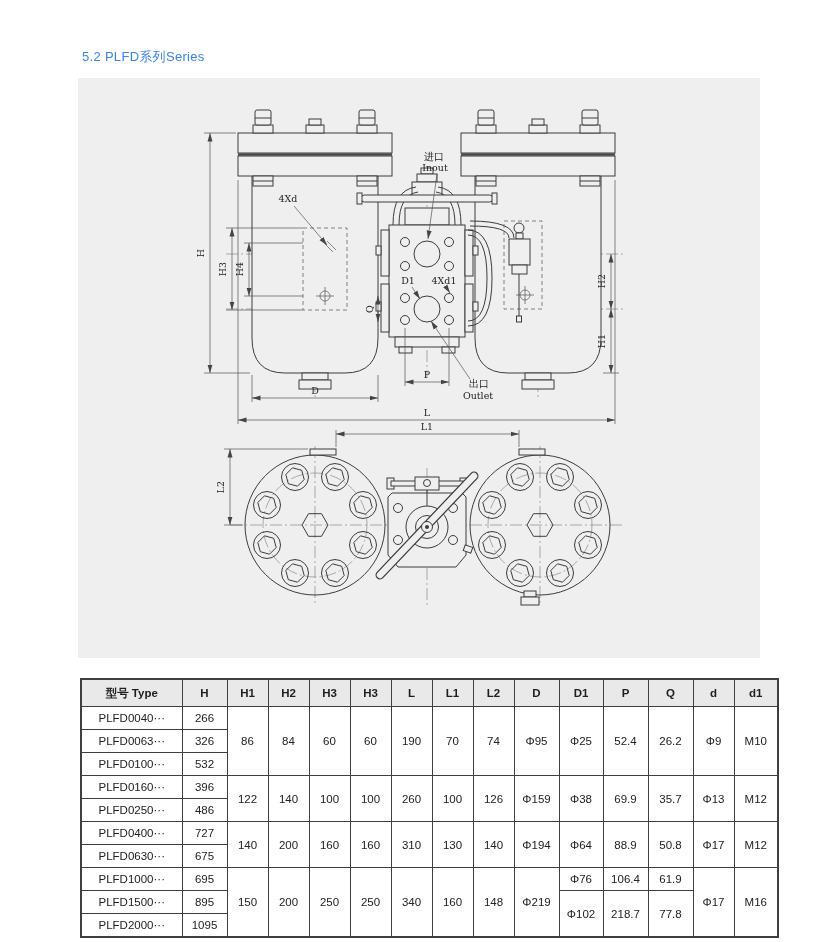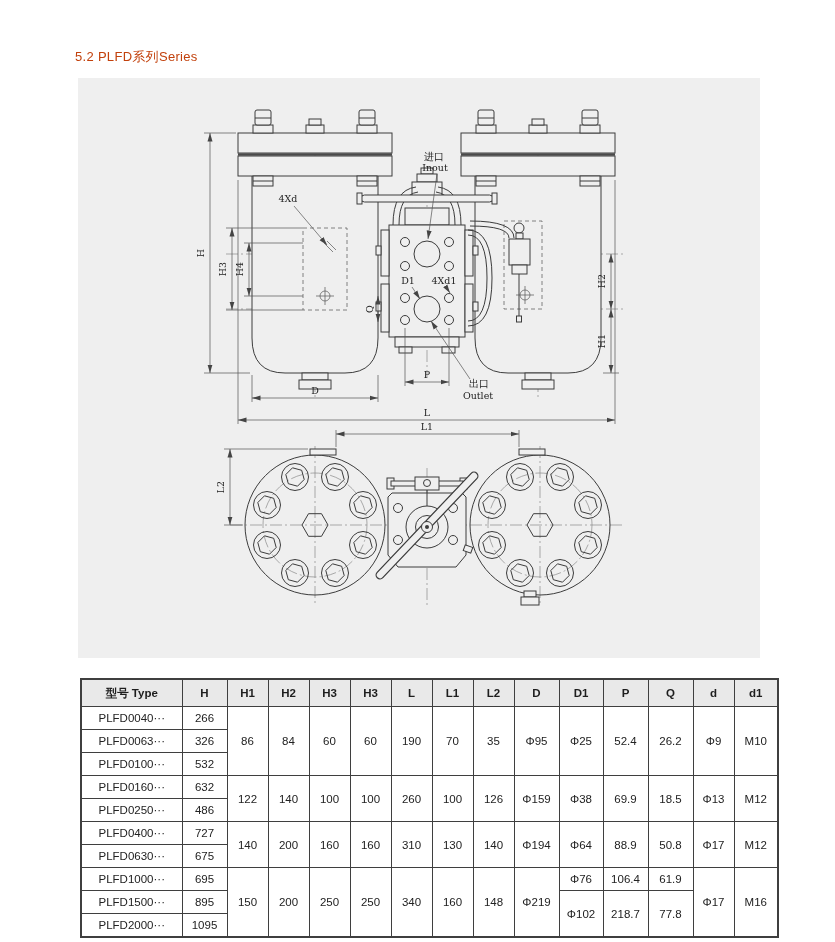--- a/index.html
+++ b/index.html
@@ -1,17 +1,17 @@
 <!DOCTYPE html>
 <html><head>
 <meta charset="utf-8">
 <style>
   html,body{margin:0;padding:0;background:#fff;}
   .page{position:relative;width:835px;height:942px;background:#ffffff;font-family:"Liberation Sans",sans-serif;overflow:hidden;}
-  .title{position:absolute;left:75px;top:48px;font-size:13px;color:#c2410c;letter-spacing:.3px;}
+  .title{position:absolute;left:82px;top:48px;font-size:13px;color:#3b82f6;letter-spacing:.3px;}
   .panel{position:absolute;left:78px;top:78px;width:682px;height:580px;background:#efefef;}
   svg text{font-family:"DejaVu Serif",serif;font-size:9.5px;fill:#222;}
   svg text.cn{font-family:"DejaVu Sans","Liberation Sans",sans-serif;font-size:10px;}
   .ln{stroke:#3c3c3c;stroke-width:1;fill:none;}
   .fl{stroke:#3c3c3c;stroke-width:1;fill:#efefef;}
   .thin{stroke:#555;stroke-width:.7;fill:none;}
   .cl{stroke:#8a8a8a;stroke-width:.7;fill:none;stroke-dasharray:12 3 2 3;}
   .dash{stroke:#666;stroke-width:.8;fill:none;stroke-dasharray:4 3;}
   .dim{stroke:#555;stroke-width:.7;fill:none;}
   .spec{position:absolute;left:80px;top:678px;width:683px;border-collapse:collapse;table-layout:fixed;font-size:11.5px;color:#222;}
@@ -319,50 +319,50 @@
     <tbody>
       <tr>
         <td>PLFD0040···</td>
         <td>266</td>
         <td rowspan="3">86</td>
         <td rowspan="3">84</td>
         <td rowspan="3">60</td>
         <td rowspan="3">60</td>
         <td rowspan="3">190</td>
         <td rowspan="3">70</td>
-        <td rowspan="3">35</td>
+        <td rowspan="3">74</td>
         <td rowspan="3">Φ95</td>
         <td rowspan="3">Φ25</td>
         <td rowspan="3">52.4</td>
         <td rowspan="3">26.2</td>
         <td rowspan="3">Φ9</td>
         <td rowspan="3">M10</td>
       </tr>
       <tr>
         <td>PLFD0063···</td>
         <td>326</td>
       </tr>
       <tr>
         <td>PLFD0100···</td>
         <td>532</td>
       </tr>
       <tr>
         <td>PLFD0160···</td>
-        <td>632</td>
+        <td>396</td>
         <td rowspan="2">122</td>
         <td rowspan="2">140</td>
         <td rowspan="2">100</td>
         <td rowspan="2">100</td>
         <td rowspan="2">260</td>
         <td rowspan="2">100</td>
         <td rowspan="2">126</td>
         <td rowspan="2">Φ159</td>
         <td rowspan="2">Φ38</td>
         <td rowspan="2">69.9</td>
-        <td rowspan="2">18.5</td>
+        <td rowspan="2">35.7</td>
         <td rowspan="2">Φ13</td>
         <td rowspan="2">M12</td>
       </tr>
       <tr>
         <td>PLFD0250···</td>
         <td>486</td>
       </tr>
       <tr>
         <td>PLFD0400···</td>
         <td>727</td>

